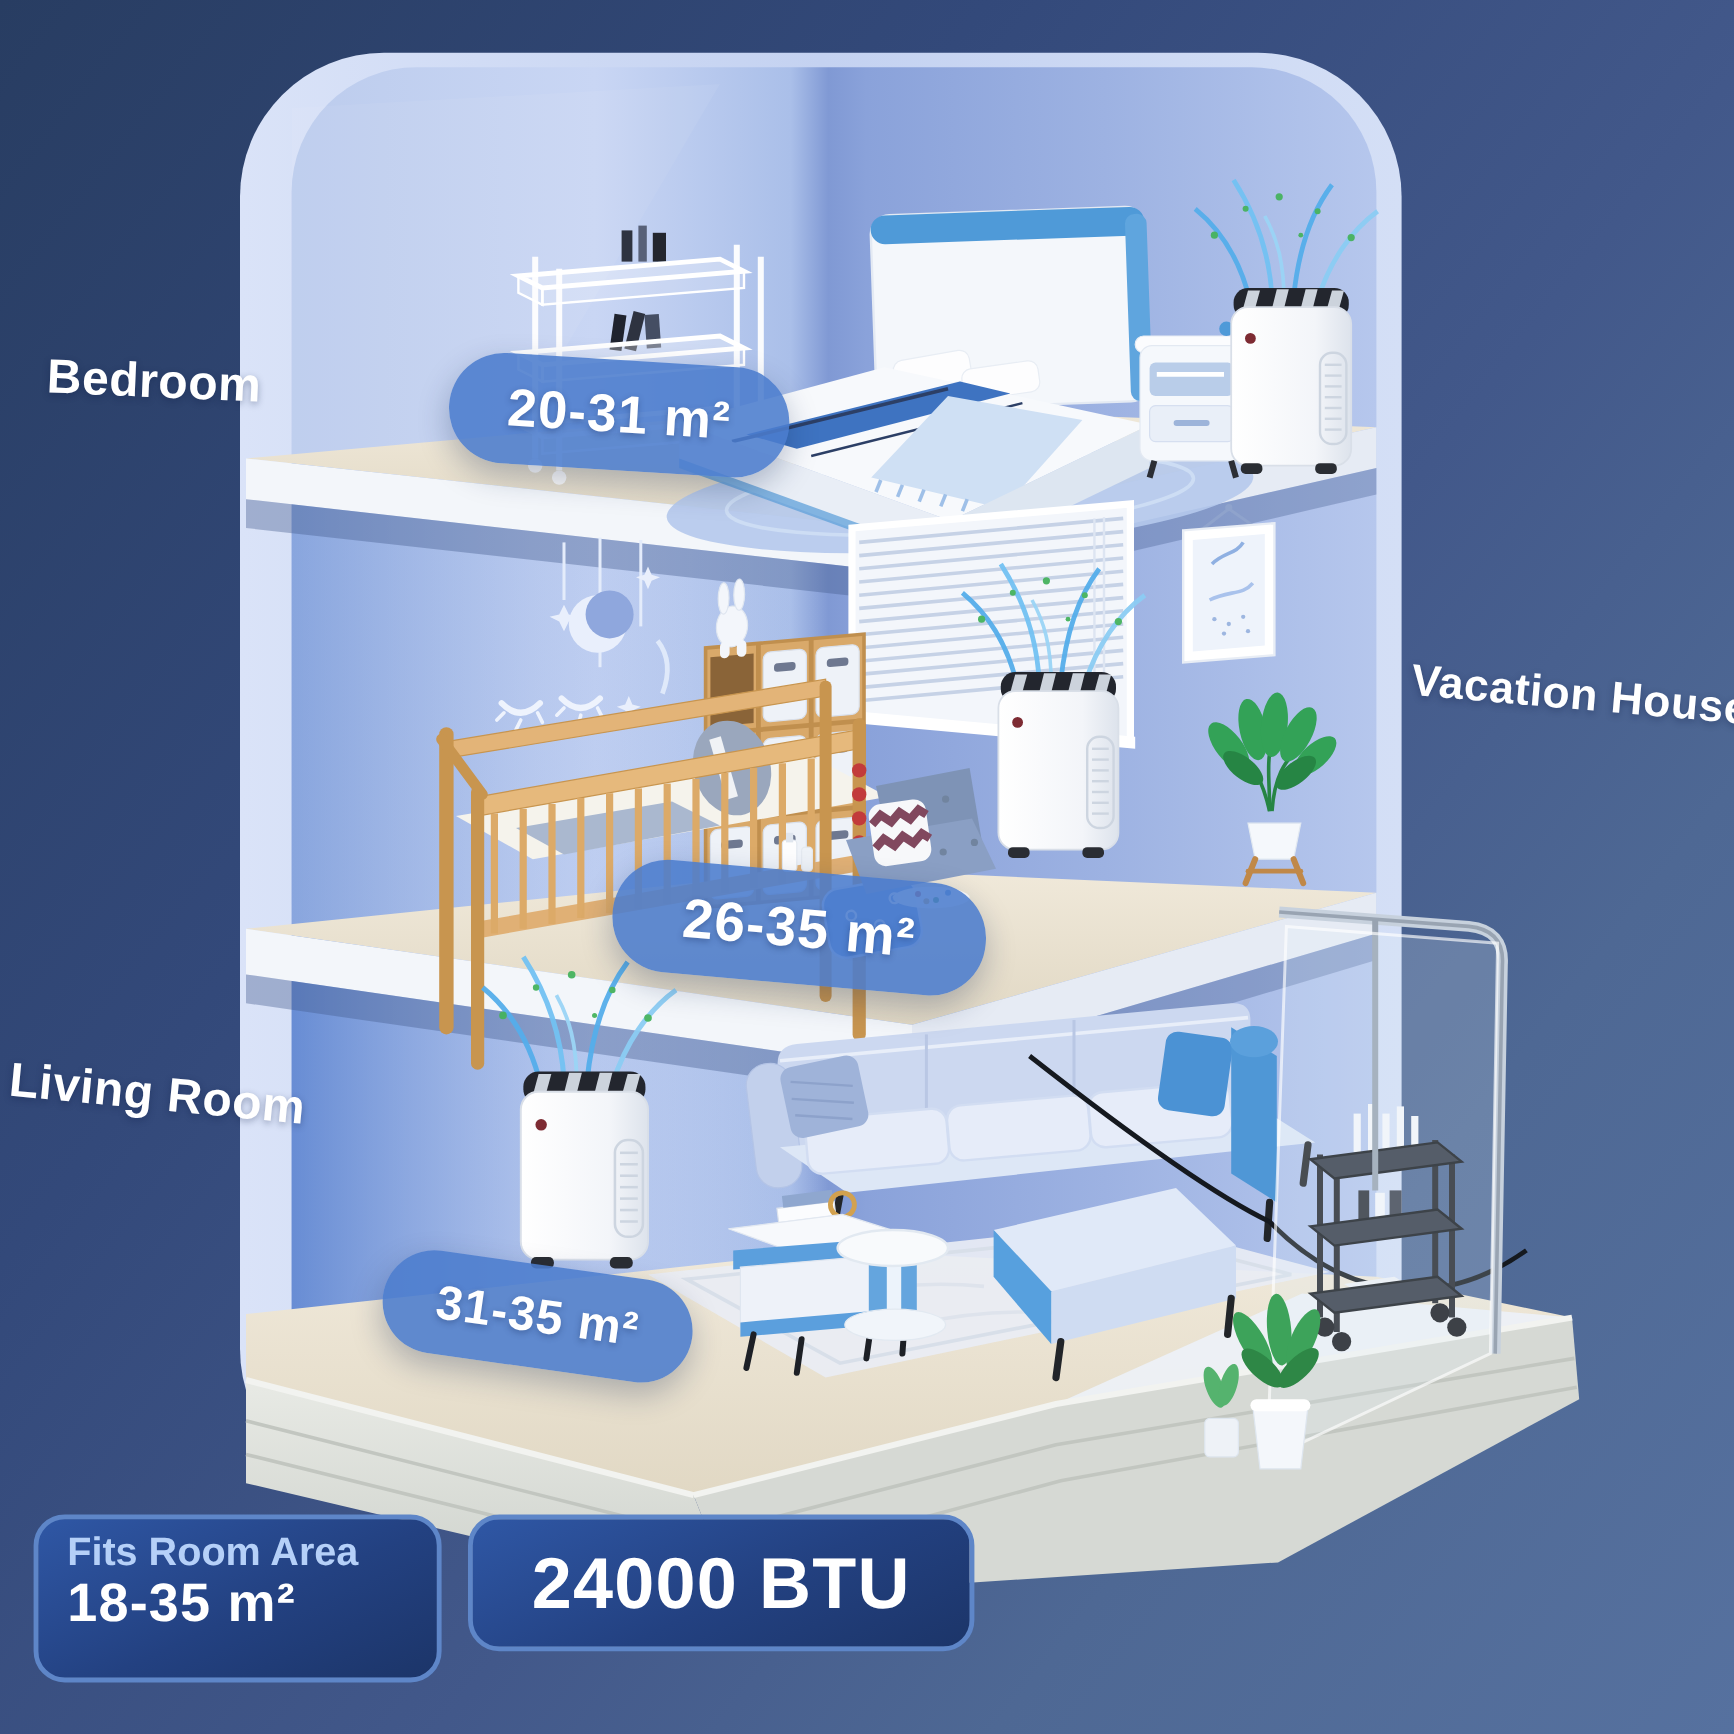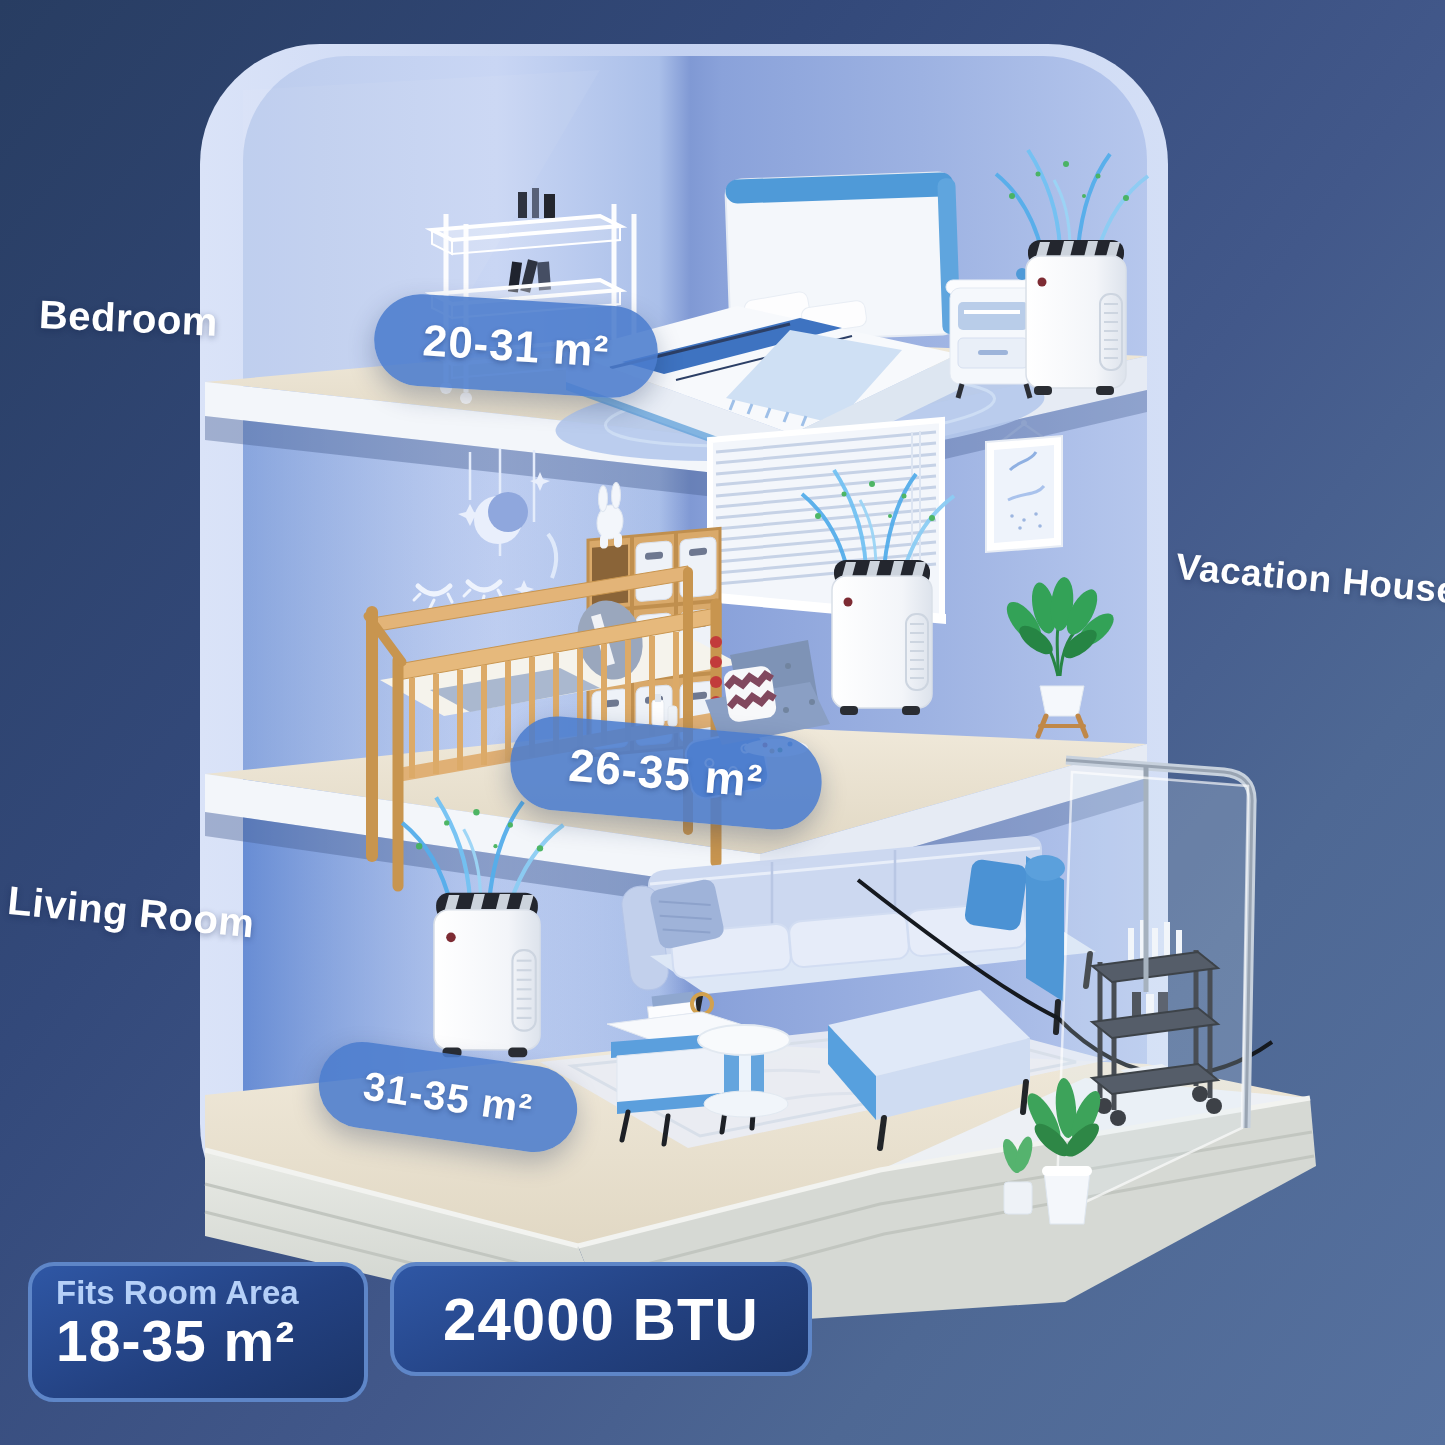--- a/index.html
+++ b/index.html
@@ -20,21 +20,21 @@
     transform:rotate(var(--rot,0deg));box-shadow:0 10px 26px rgba(15,35,80,.28);
     text-shadow:0 2px 5px rgba(20,40,90,.35);letter-spacing:1px;
   }
   .spec-badge{
     position:absolute;box-sizing:border-box;border-radius:26px;
     background:linear-gradient(155deg,#2f57a5 0%,#234181 55%,#1c3569 100%);
     border:4px solid #5e86c8;color:#fff;
   }
   .spec-fits{left:28px;top:1262px;width:340px;height:140px;padding:8px 0 0 24px;}
   .spec-label{color:#b5d0f8;font-size:33px;font-weight:700;line-height:1.15;}
-  .spec-value{color:#ffffff;font-size:57px;font-weight:800;line-height:1.05;letter-spacing:1px;}
+  .spec-value{color:#ffffff;font-size:45px;font-weight:800;line-height:1.05;letter-spacing:1px;}
   .spec-btu{left:390px;top:1262px;width:422px;height:114px;display:flex;align-items:center;justify-content:center;}
   .spec-btu .spec-value{font-size:60px;}
 </style>
 </head>
 <body>
 
 <div id="stage">
 
 <svg width="1445" height="1445" viewBox="0 0 1445 1445">
   <defs>

